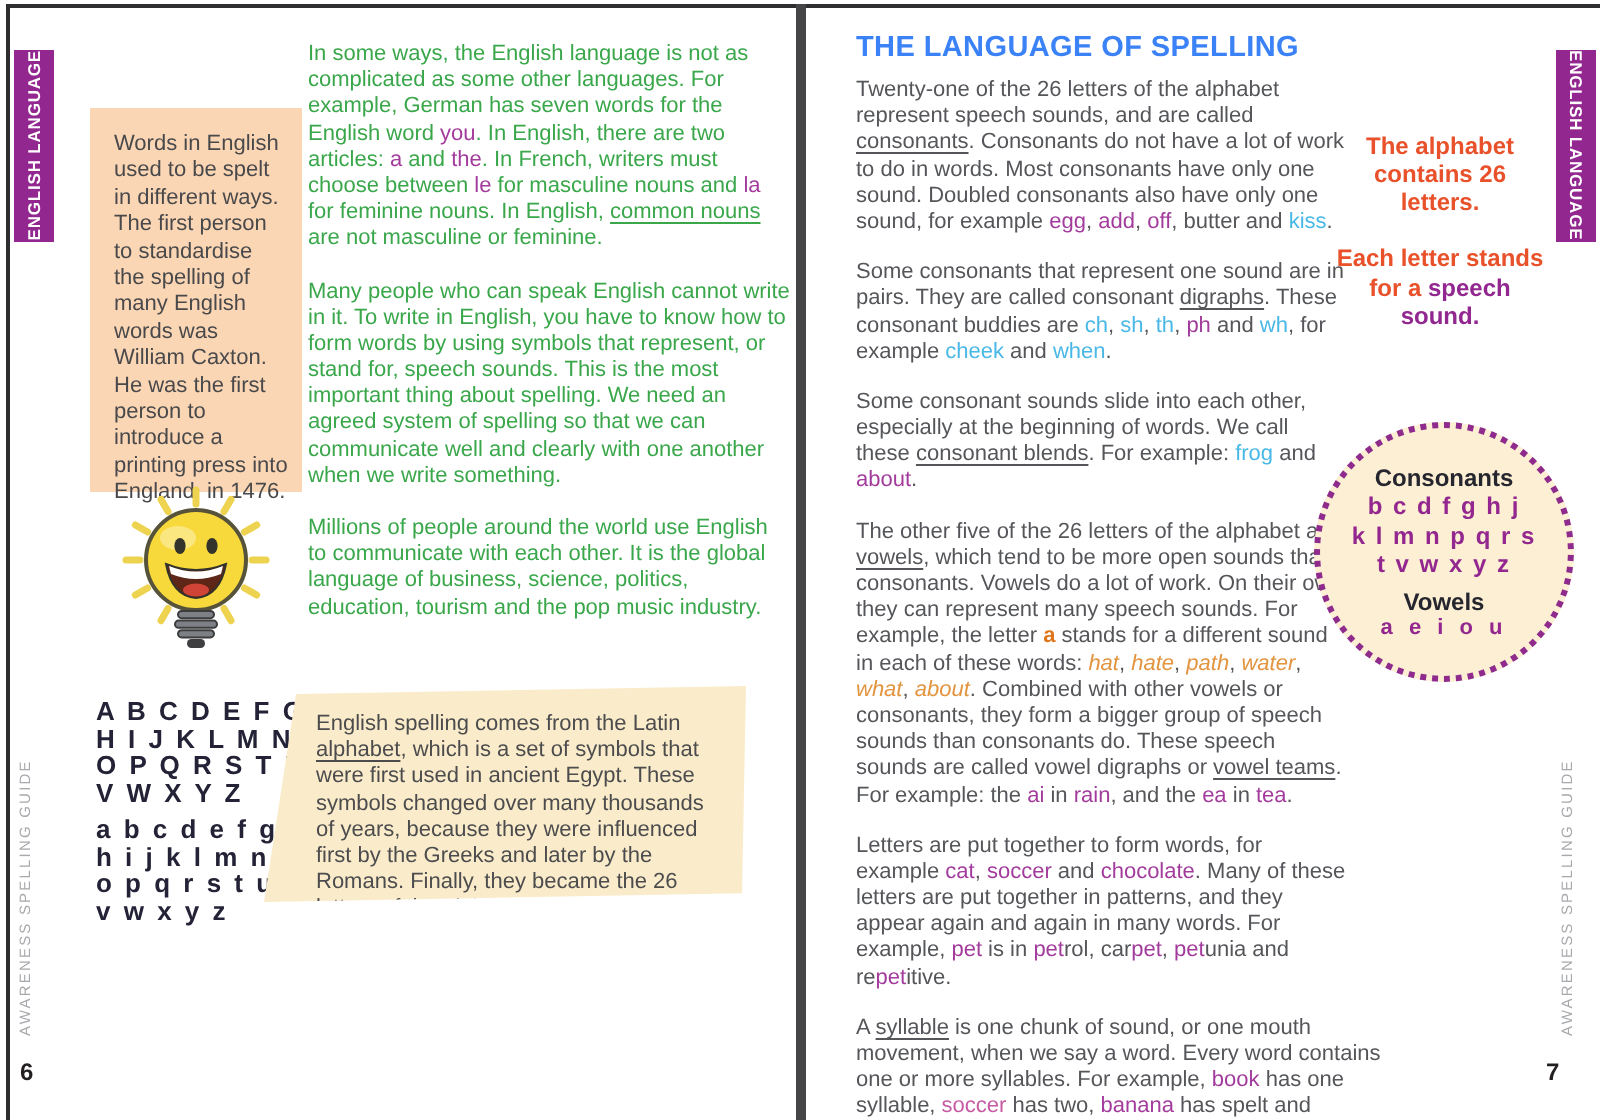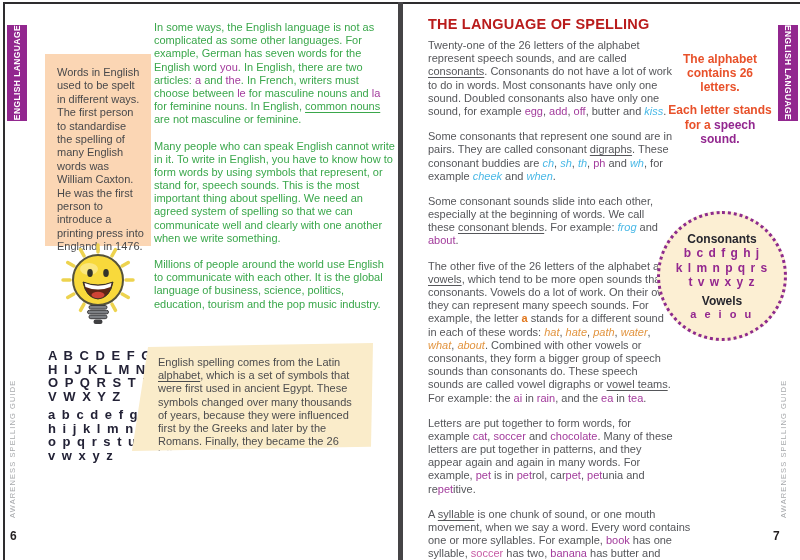--- a/index.html
+++ b/index.html
@@ -30,41 +30,41 @@
            line-height:1.05; color:#232236; white-space:nowrap; }
   .alpha-upper { top:349px; } .alpha-lower { top:408px; }
   .green-col { position:absolute; left:154px; top:21px; width:242px; color:#3aa74b; font-size:11px; line-height:1.2; }
   .green-col p { margin-bottom:13px; }
   .latin-box { position:absolute; left:132px; top:343px; width:241px; height:108px; background:#faecca;
                clip-path:polygon(16px 4px, 100% 0%, calc(100% - 2px) 96%, 0% 100%);
                padding:13px 10px 0 26px; color:#4c4c4e; font-size:11px; line-height:1.2; }
 
   
   .heading { position:absolute; left:428px; top:16px; font-size:14.5px; font-weight:bold;
-             color:#b91c1c; letter-spacing:.2px; }
+             color:#3b82f6; letter-spacing:.2px; }
   .body-col { position:absolute; left:428px; top:39px; width:264px; color:#55565a; font-size:11px; line-height:1.2; }
   .body-col p { margin-bottom:12px; width:246px; }
   .body-col p.wide { width:264px; }
 
   .notes { position:absolute; left:666px; top:52px; width:108px; text-align:center;
            color:#e8512a; font-weight:bold; font-size:12px; line-height:1.18; }
-  .notes p { margin-bottom:9px; }
+  .notes p { margin-bottom:9px;margin-top:14px; }
 
   .letter-circle { position:absolute; left:657px; top:211px; width:130px; height:130px; border-radius:50%;
                    border:3px dotted #8e2b8c; background:#fcefd3; display:flex; flex-direction:column;
                    align-items:center; justify-content:center; text-align:center; }
   .c-title { font-size:12px; font-weight:bold; color:#26262e; }
   .c-rows div { font-size:12px; font-weight:bold; color:#93278f; letter-spacing:1px; line-height:1.2; white-space:nowrap; }
   .c-vowels-label { margin-top:4px; }
   .c-vowel-row { font-size:11px; font-weight:bold; color:#93278f; letter-spacing:2.5px; }
 
   
   .m  { color:#a23b9c; }
   .pk { color:#c75aa4; }
-  .b  { color:#49b8e6;font-style:italic; }
+  .b  { color:#49b8e6; }
   .o  { color:#e2943f;font-style:italic; }
   .ob { color:#e0761c; font-weight:bold; }
   .dp { color:#92278f; }
   .u  { text-decoration:underline; text-underline-offset:2px; }
 </style>
 </head>
 <body>
 
 <div id="book">
   <div class="edge-top"></div>
@@ -131,21 +131,21 @@
   <div class="pagenum pagenum-left">6</div>
 
   <div class="heading">THE LANGUAGE OF SPELLING</div>
 
   <div class="body-col">
     <p><span>Twenty-one of the 26 letters of the alphabet represent speech sounds, and are called </span><span class="u">consonants</span><span>. Consonants do not have a lot of work to do in words. Most consonants have only one sound. Doubled consonants also have only one sound, for example </span><span class="m">egg</span><span>, </span><span class="m">add</span><span>, </span><span class="m">off</span><span>, butter and </span><span class="b">kiss</span><span>.</span></p>
     <p><span>Some consonants that represent one sound are in pairs. They are called consonant </span><span class="u">digraphs</span><span>. These consonant buddies are </span><span class="b">ch</span><span>, </span><span class="b">sh</span><span>, </span><span class="b">th</span><span>, </span><span class="m">ph</span><span> and </span><span class="b">wh</span><span>, for example </span><span class="b">cheek</span><span> and </span><span class="b">when</span><span>.</span></p>
     <p><span>Some consonant sounds slide into each other, especially at the beginning of words. We call these </span><span class="u">consonant blends</span><span>. For example: </span><span class="b">frog</span><span> and </span><span class="m">about</span><span>.</span></p>
     <p><span>The other five of the 26 letters of the alphabet are </span><span class="u">vowels</span><span>, which tend to be more open sounds than consonants. Vowels do a lot of work. On their own they can represent many speech sounds. For example, the letter </span><span class="ob">a</span><span> stands for a different sound in each of these words: </span><span class="o">hat</span><span>, </span><span class="o">hate</span><span>, </span><span class="o">path</span><span>, </span><span class="o">water</span><span>, </span><span class="o">what</span><span>, </span><span class="o">about</span><span>. Combined with other vowels or consonants, they form a bigger group of speech sounds than consonants do. These speech sounds are called vowel digraphs or </span><span class="u">vowel teams</span><span>. For example: the </span><span class="m">ai</span><span> in </span><span class="m">rain</span><span>, and the </span><span class="m">ea</span><span> in </span><span class="m">tea</span><span>.</span></p>
     <p><span>Letters are put together to form words, for example </span><span class="m">cat</span><span>, </span><span class="m">soccer</span><span> and </span><span class="m">chocolate</span><span>. Many of these letters are put together in patterns, and they appear again and again in many words. For example, </span><span class="m">pet</span><span> is in </span><span class="m">pet</span><span>rol, car</span><span class="m">pet</span><span>, </span><span class="m">pet</span><span>unia and re</span><span class="m">pet</span><span>itive.</span></p>
-    <p class="wide"><span>A </span><span class="u">syllable</span><span> is one chunk of sound, or one mouth movement, when we say a word. Every word contains one or more syllables. For example, </span><span class="m">book</span><span> has one syllable, </span><span class="pk">soccer</span><span> has two, </span><span class="m">banana</span><span> has butter and </span></p>
+    <p class="wide"><span>A </span><span class="u">syllable</span><span> is one chunk of sound, or one mouth movement, when we say a word. Every word contains one or more syllables. For example, </span><span class="m">book</span><span> has one syllable, </span><span class="pk">soccer</span><span> has two, </span><span class="m">banana</span><span> has spelt and </span></p>
   </div>
 
   <div class="notes">
     <p><span>The alphabet contains 26 letters.</span></p>
     <p><span>Each letter stands for a </span><span class="dp">speech sound.</span></p>
   </div>
 
   <div class="letter-circle">
     <div class="c-title">Consonants</div>
     <div class="c-rows">

